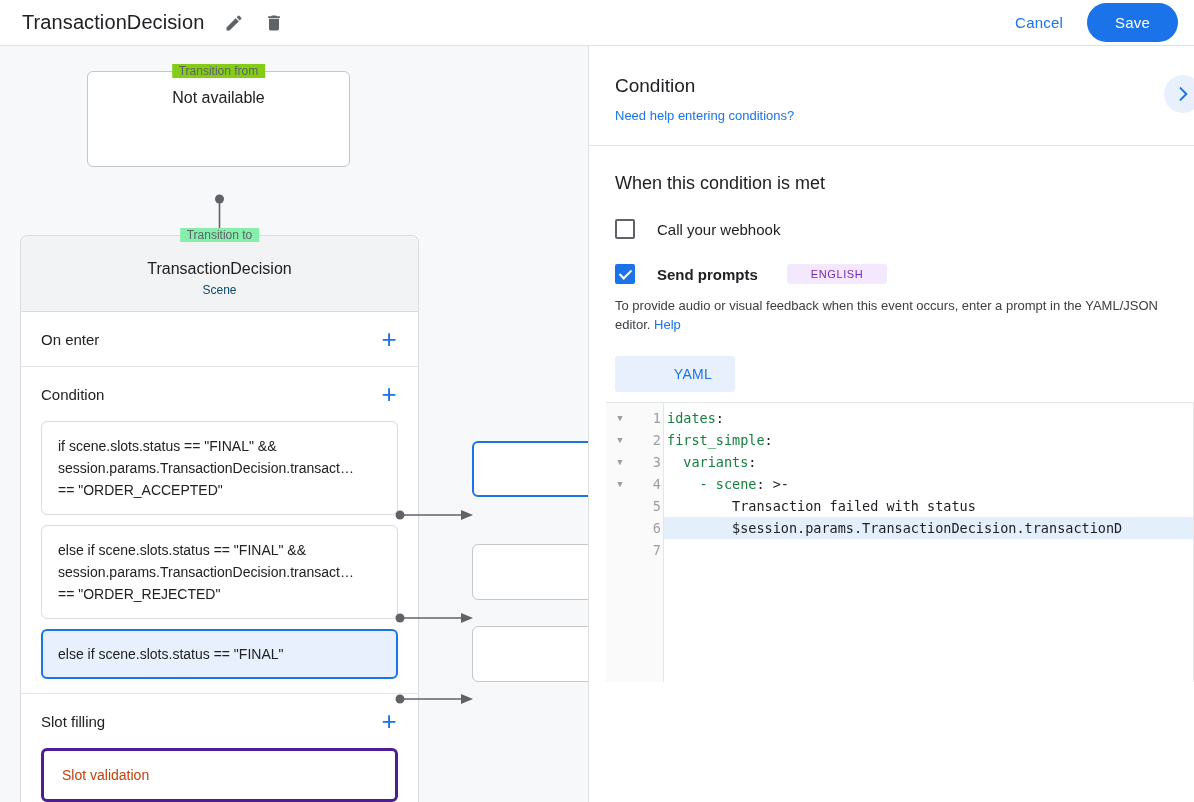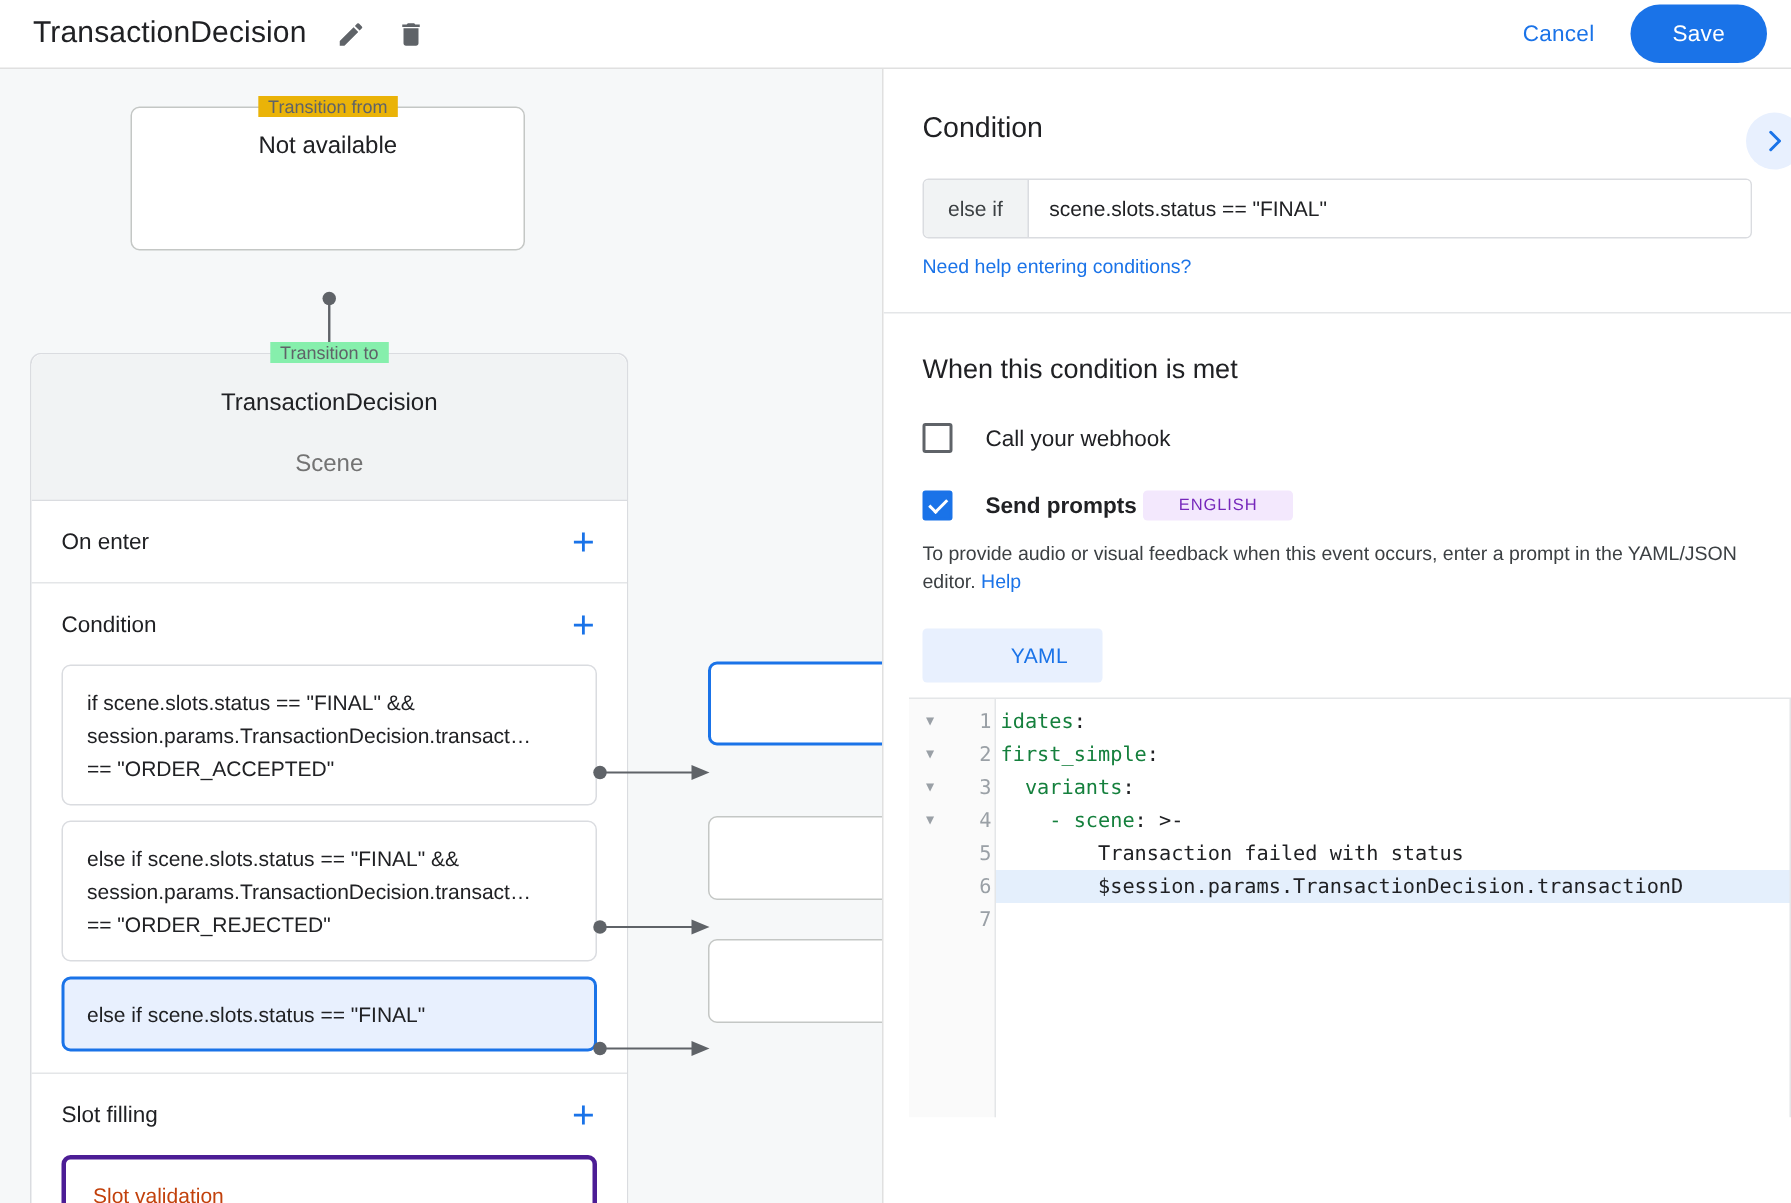--- a/index.html
+++ b/index.html
@@ -73,21 +73,21 @@
   
   .fs-box {
     position: absolute;
     border: 1px solid #c4c7c5;
     border-radius: 6px;
     background: #ffffff;
   }
   .fs-legend {
     position: absolute;
     top: -8px;
-    background: #eab308;
+    background: #84cc16;
     padding: 0 7px;
     font-size: 12px;
     color: #5f6368;
     white-space: nowrap;
   }
   .box-title {
     text-align: center;
     font-size: 16px;
     color: #202124;
   }
@@ -118,21 +118,21 @@
     border-bottom: 1px solid #dadce0;
     border-radius: 8px 8px 0 0;
     padding: 24px 0 14px;
     position: relative;
   }
   .scene-head .fs-legend {
     top: -8px; left: 50%; transform: translateX(-50%);
     background: #86efac;
   }
   .scene-name { text-align: center; font-size: 16px; color: #202124; }
-  .scene-sub { text-align: center; font-size: 16px; color: #737373; margin-top: 23px; }
+  .scene-sub { text-align: center; font-size: 12px; color: #0c4a6e; margin-top: 5px; }
 
   .section { border-bottom: 1px solid #e4e6e8; padding: 0 0 0 0; }
   .section-header {
     display: flex; align-items: center;
     height: 54px;
     padding: 0 18px 0 20px;
   }
   .section-title { font-size: 15px; color: #202124; }
   .plus {
     margin-left: auto;
@@ -265,21 +265,21 @@
     border: solid #ffffff;
     border-width: 0 2px 2px 0;
     transform: rotate(45deg);
   }
   .check-label {
     margin-left: 22px;
     font-size: 15px;
     color: #202124;
   }
   .badge {
-    margin-left: 4px;
+    margin-left: 29px;
     background: #f3e8fd;
     color: #7627bb;
     font-size: 11px;
     letter-spacing: .6px;
     padding: 4px 24px;
     border-radius: 3px;
   }
   .helper-text {
     margin-top: 12px;
     font-size: 13px;
@@ -465,24 +465,20 @@
 <div class="panel">
 
   <div class="panel-sec" style="position:relative;">
     <div class="panel-title">Condition</div>
     <div class="collapse-btn">
       <svg width="20" height="20" viewBox="0 0 24 24" fill="none" stroke="#1a73e8" stroke-width="2.4" stroke-linecap="round" stroke-linejoin="round">
         <polyline points="9 5 16 12 9 19"></polyline>
       </svg>
     </div>
 
-    <div class="cond-input-row">
-      <div class="cond-prefix">else if</div>
-      <input class="cond-value" value="scene.slots.status == &quot;FINAL&quot;" style="">
-    </div>
     <a class="link help-link">Need help entering conditions?</a>
   </div>
 
   <div class="divider"></div>
 
   <div class="panel-sec">
     <div class="sub-title">When this condition is met</div>
 
     <div class="check-row">
       <div class="cbox"></div>

